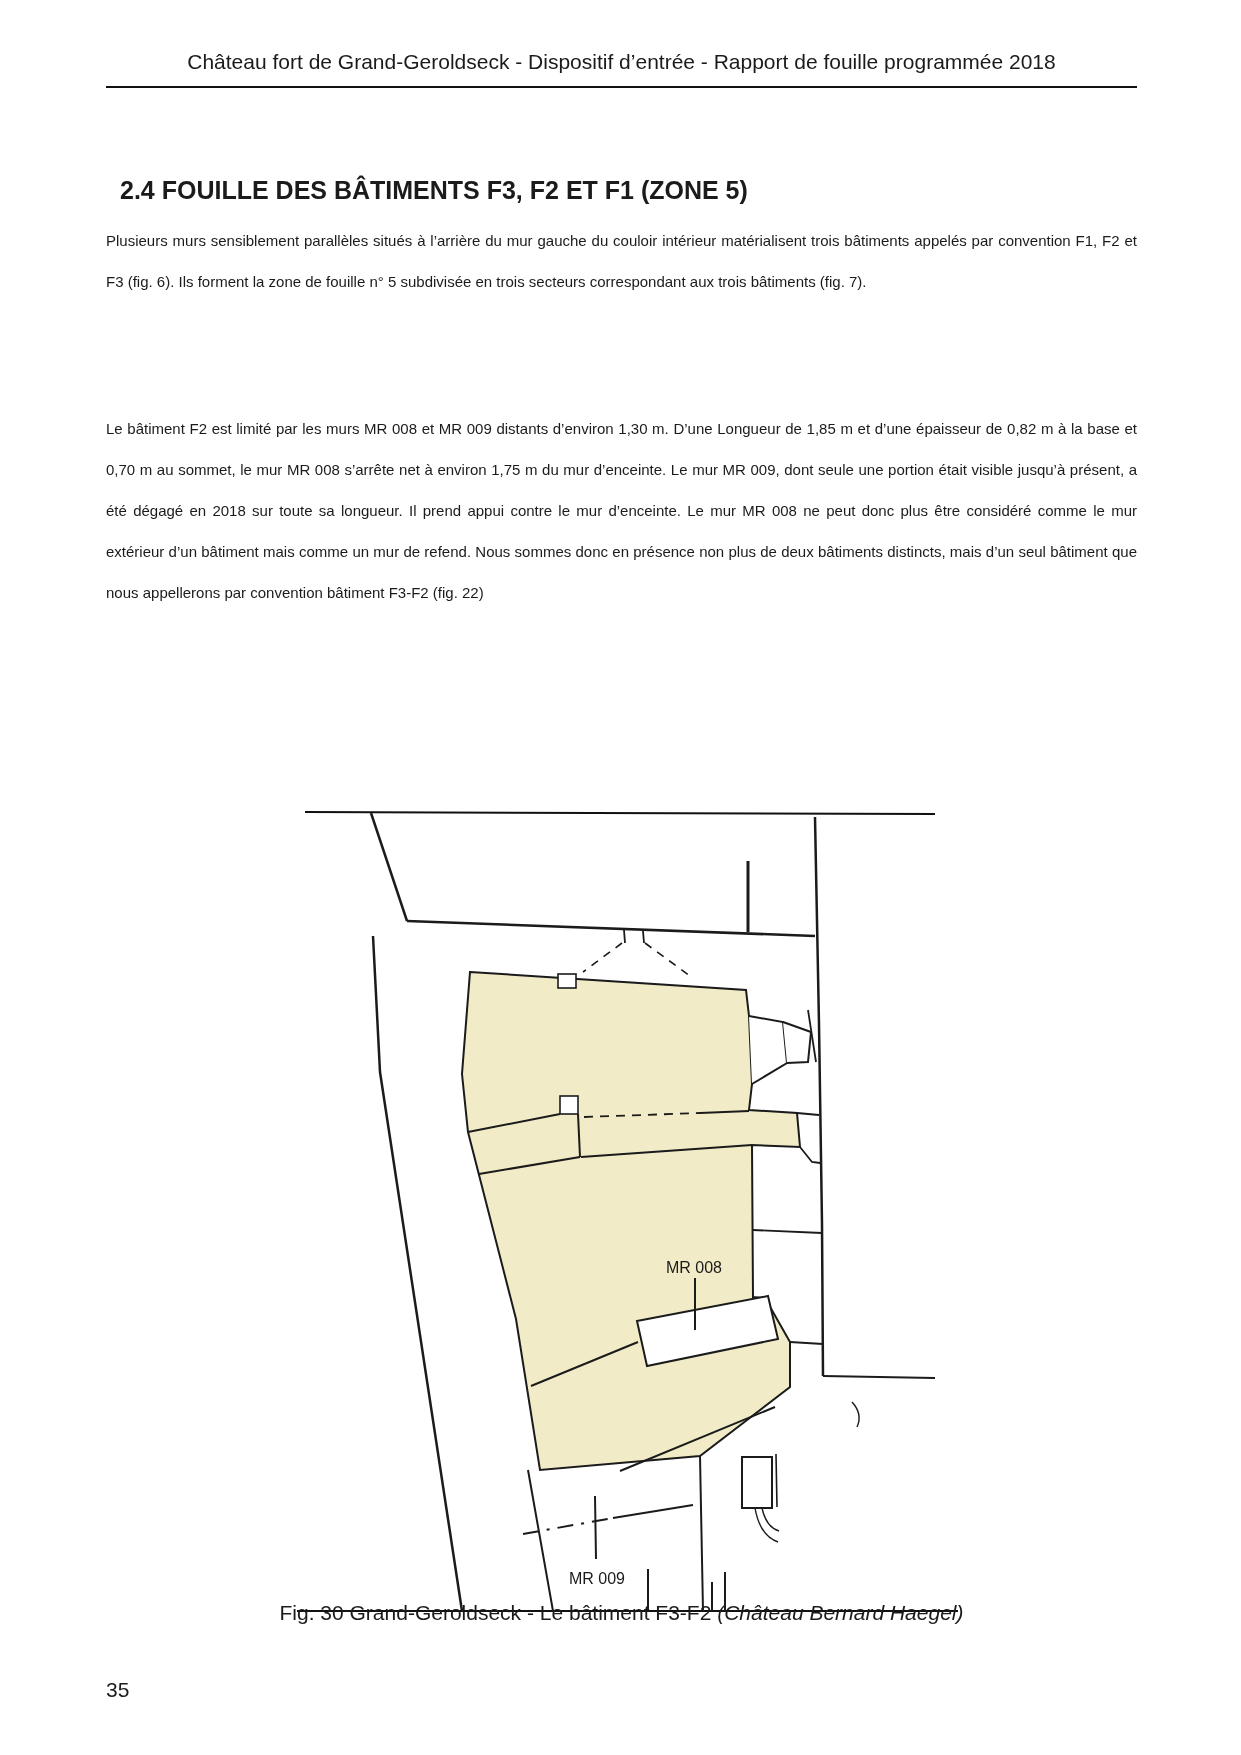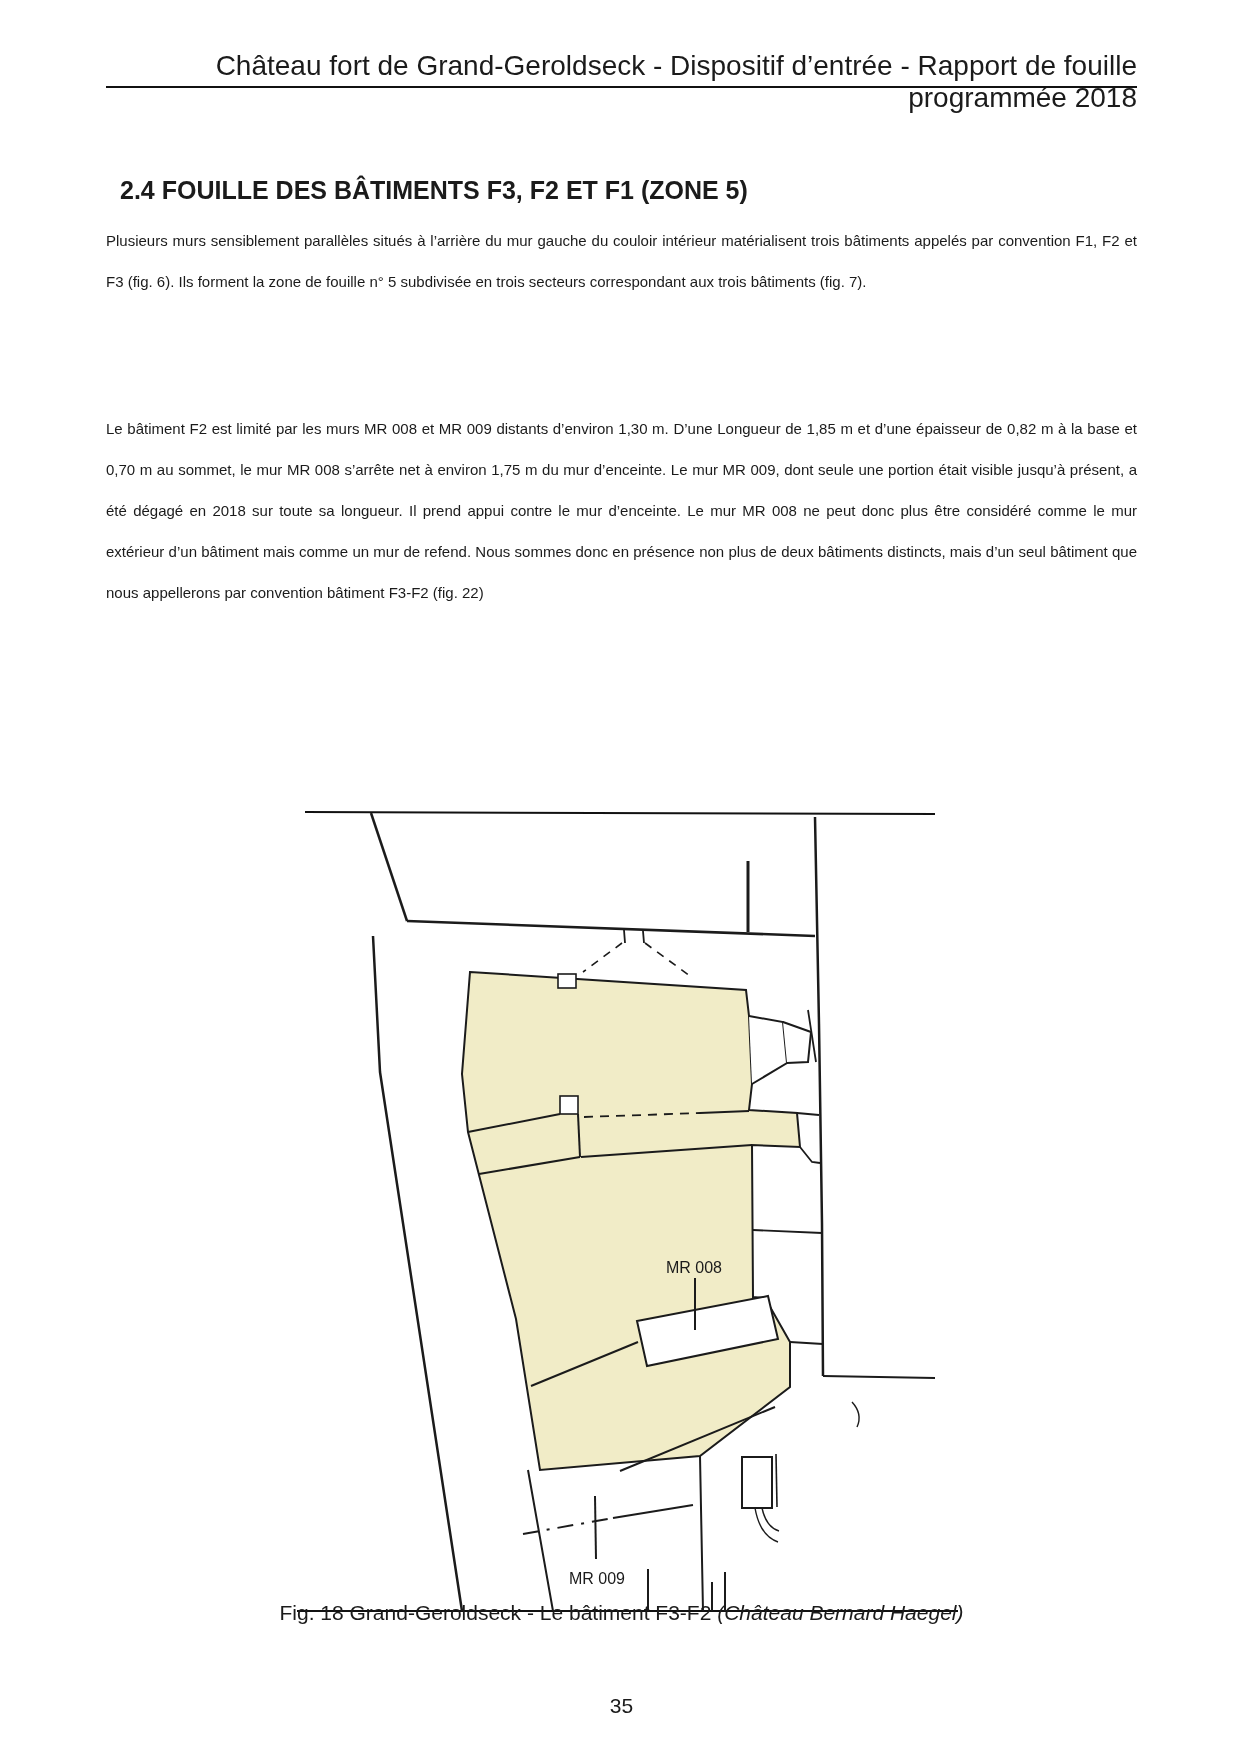--- a/index.html
+++ b/index.html
@@ -1,33 +1,33 @@
 <!DOCTYPE html>
 <html><head>
 <meta charset="utf-8">
 <style>
   html,body{margin:0;padding:0;background:#ffffff;}
   .page{position:relative;width:1241px;height:1755px;background:#ffffff;
         font-family:"Liberation Sans",sans-serif;color:#1b1b1b;overflow:hidden;}
-  .header-title{position:absolute;top:50px;left:106px;width:1031px;text-align:right;
-        font-size:28px;letter-spacing:0px;}
+  .header-title{position:absolute;top:50px;left:106px;width:1031px;text-align:center;
+        font-size:21px;letter-spacing:0px;}
   .header-rule{position:absolute;top:86px;left:106px;width:1031px;height:0;
         border-top:2.5px solid #111;}
   .h1{position:absolute;top:176px;left:106px;width:1031px;font-size:25px;font-weight:bold;margin-left:14px;}
   .para{position:absolute;left:106px;width:1031px;font-size:15px;line-height:41px;
         text-align:justify;}
   .p1{top:220px;}
   .h2{position:absolute;top:364px;left:106px;width:1031px;font-size:24px;font-weight:bold;}
   .p2{top:408px;}
   .figure-wrap{position:absolute;left:290px;top:804px;width:675px;height:820px;}
   .caption{position:absolute;top:1601px;left:106px;width:1031px;text-align:center;
         font-size:21px;}
   .caption .credit{font-style:italic;}
-  .page-number{position:absolute;top:1678px;left:106px;width:1031px;text-align:center;
-        font-size:21px;margin-top:16px;}
+  .page-number{position:absolute;top:1678px;left:106px;width:1031px;text-align:left;
+        font-size:21px;}
   svg text{font-family:"Liberation Sans",sans-serif;font-size:16px;fill:#1b1b1b;}
 </style>
 </head>
 <body>
 
 <div class="page">
 
   <div class="header-title">Château fort de Grand-Geroldseck - Dispositif d’entrée - Rapport de fouille programmée 2018</div>
   <div class="header-rule"></div>
 
@@ -82,17 +82,17 @@
       <text x="597" y="1560" text-anchor="middle">MR 009</text>
 
       <rect x="742" y="1433" width="30" height="51" fill="#ffffff" stroke="#1b1b1b" stroke-width="2"></rect>
       <path d="M776,1430 L777,1483" stroke="#1b1b1b" stroke-width="1.6" fill="none"></path>
       <path d="M755,1484 Q760,1512 778,1518 M762,1484 Q766,1503 779,1507" stroke="#1b1b1b" stroke-width="1.4" fill="none"></path>
       <path d="M852,1378 Q863,1390 857,1403" stroke="#1b1b1b" stroke-width="1.4" fill="none"></path>
     </svg>
   </div>
 
   <div class="caption">
-    <span>Fig. 18 Grand-Geroldseck - Le bâtiment F3-F2 </span><span class="credit">(Château Bernard Haegel)</span>
+    <span>Fig. 30 Grand-Geroldseck - Le bâtiment F3-F2 </span><span class="credit">(Château Bernard Haegel)</span>
   </div>
 
   <div class="page-number">35</div>
 </div>
 
 </body></html>

